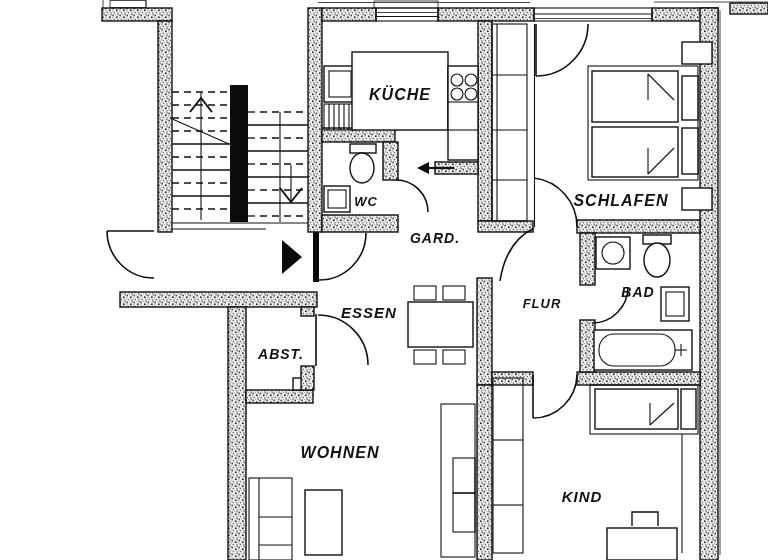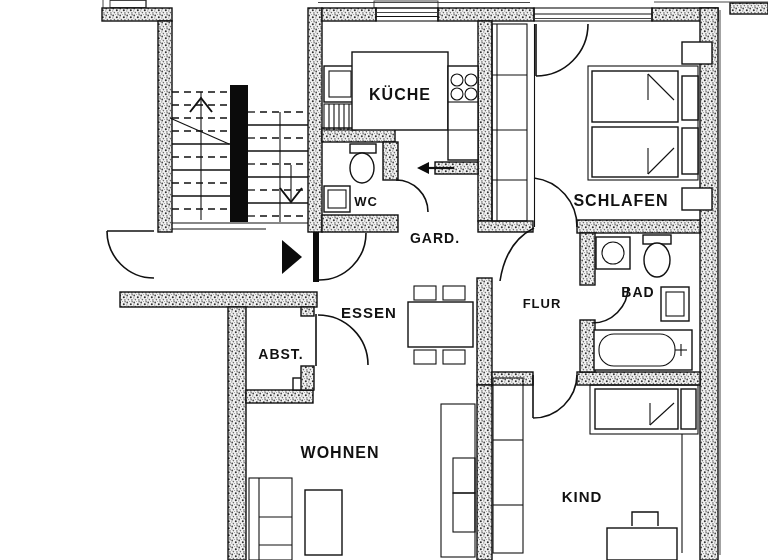--- a/index.html
+++ b/index.html
@@ -1,16 +1,16 @@
 <!DOCTYPE html>
 <html><head>
 <meta charset="utf-8">
 <style>
   html,body{margin:0;padding:0;background:#fff;}
-  .stage{position:relative;width:768px;height:560px;background:#ffffff;overflow:hidden;}
+  .stage{position:relative;width:768px;height:560px;background:#ffffff;overflow:hidden;font-style:italic;}
   svg{display:block;}
   .lbl{font-family:"Liberation Sans",sans-serif;font-weight:bold;fill:#111;letter-spacing:1px;}
   .lbl-16{font-size:16px;} .lbl-15{font-size:15px;} .lbl-14{font-size:14px;} .lbl-13{font-size:13px;}
   .wall{fill:url(#stipple);stroke:#111;stroke-width:1.4;}
   .thin{stroke:#111;stroke-width:1.1;fill:none;}
   .thin2{stroke:#333;stroke-width:0.9;fill:none;}
   .fixt{stroke:#111;stroke-width:1.4;fill:#fff;}
   .fixtL{stroke:#111;stroke-width:1.1;fill:none;}
   .arc{stroke:#111;stroke-width:1.6;fill:none;}
   .tread{stroke:#111;stroke-width:1.3;}

